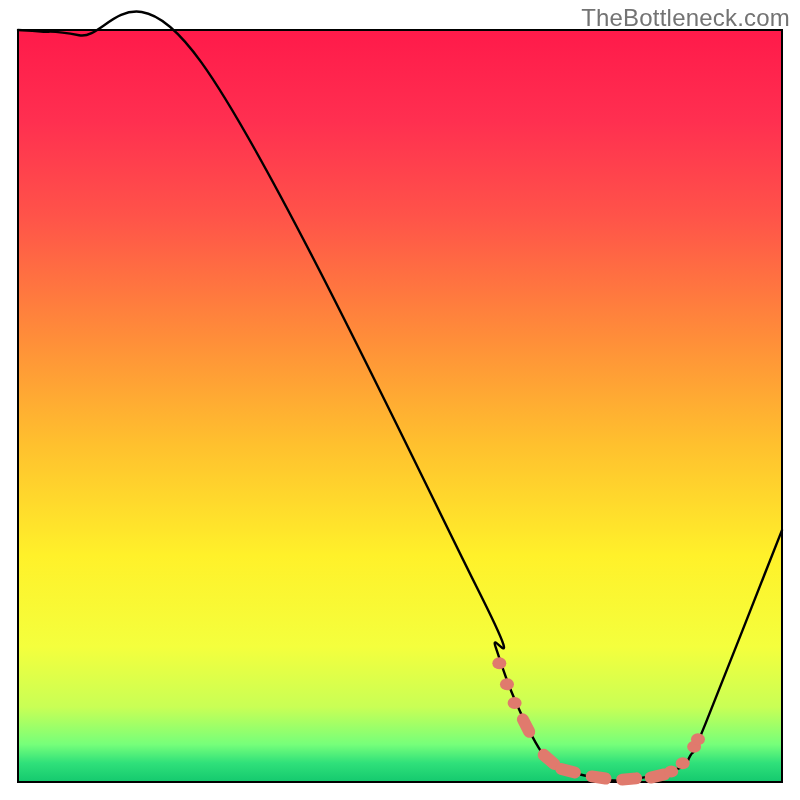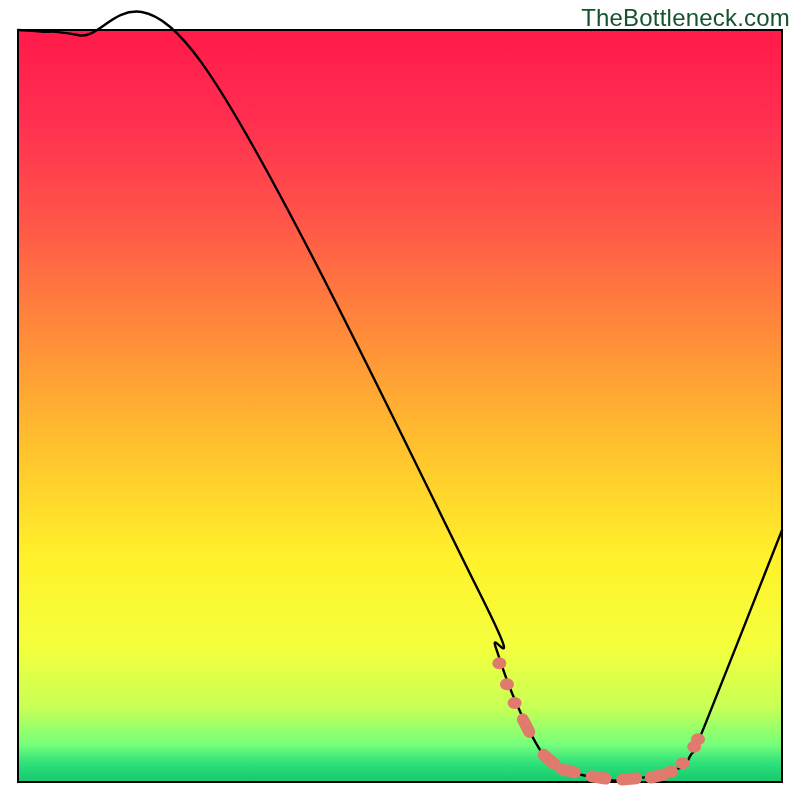--- a/index.html
+++ b/index.html
@@ -14,21 +14,21 @@
     position: relative;
     width: 800px;
     height: 800px;
   }
   .watermark {
     position: absolute;
     top: 4px;
     right: 10px;
     font-family: Arial, Helvetica, sans-serif;
     font-size: 24px;
-    color: #14532d;
+    color: #737373;
     font-weight: 500;
     letter-spacing: 0.2px;
     z-index: 10;
   }
   svg {
     display: block;
   }
 </style>
 </head>
 <body>

